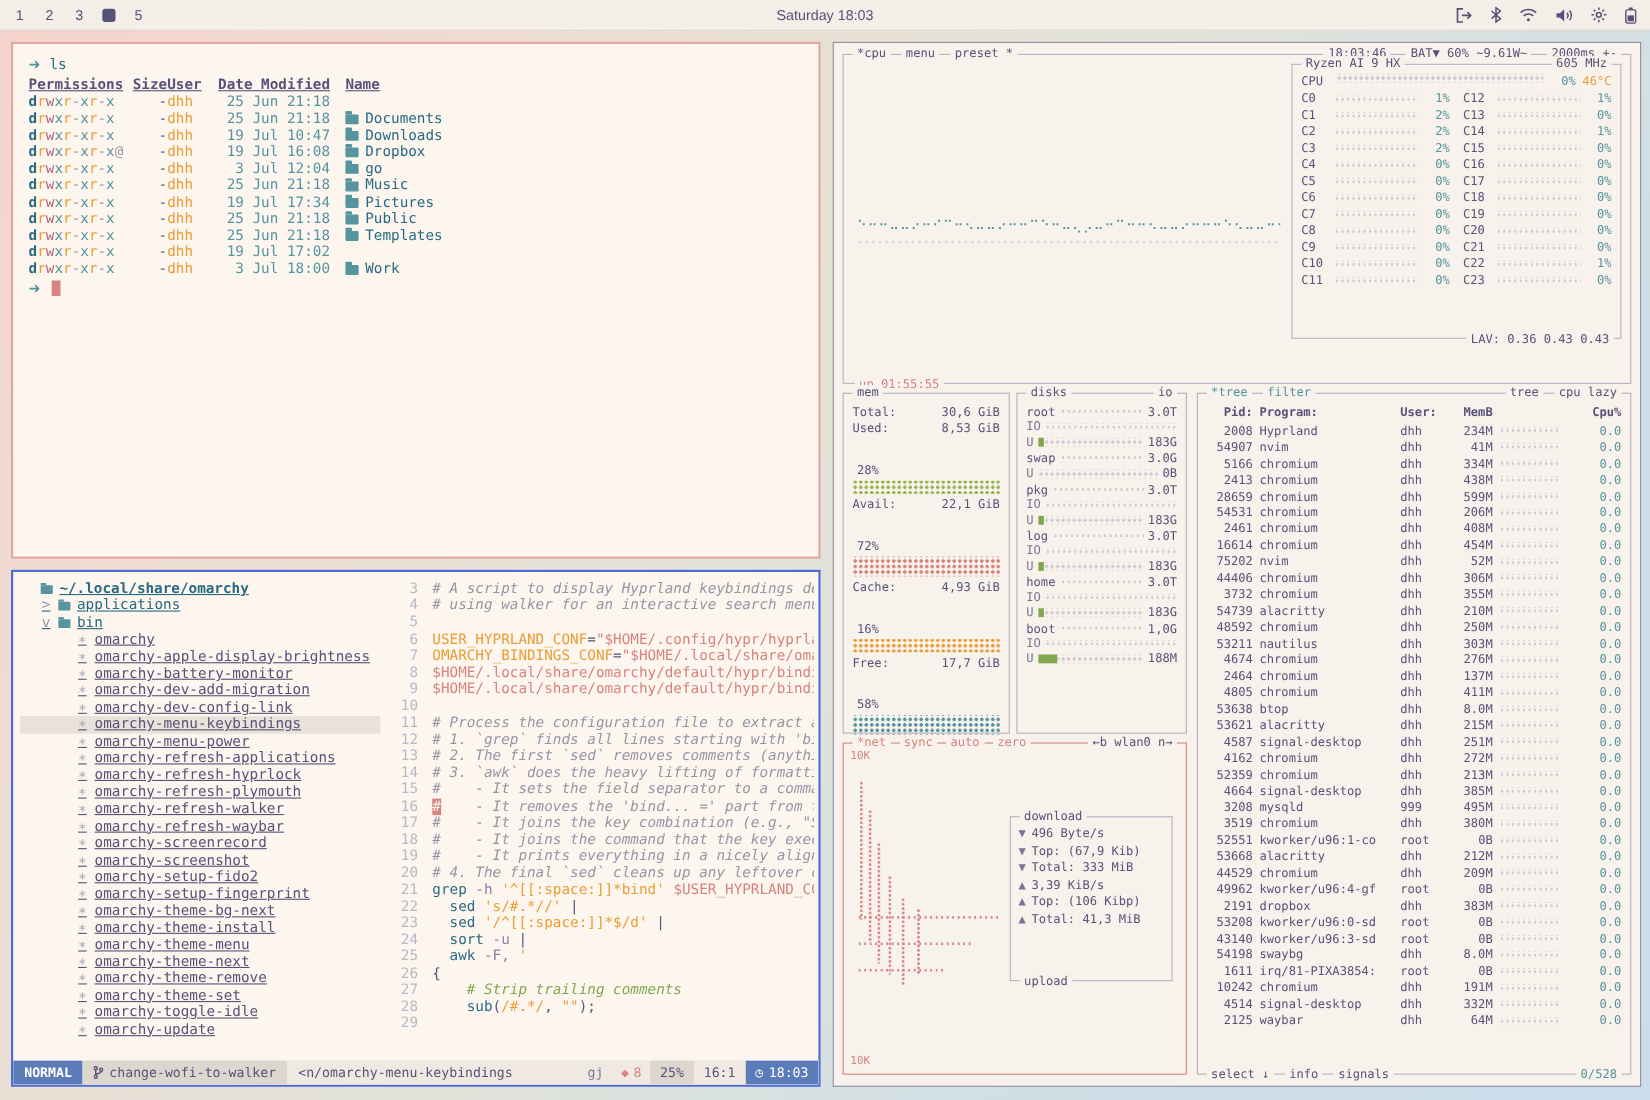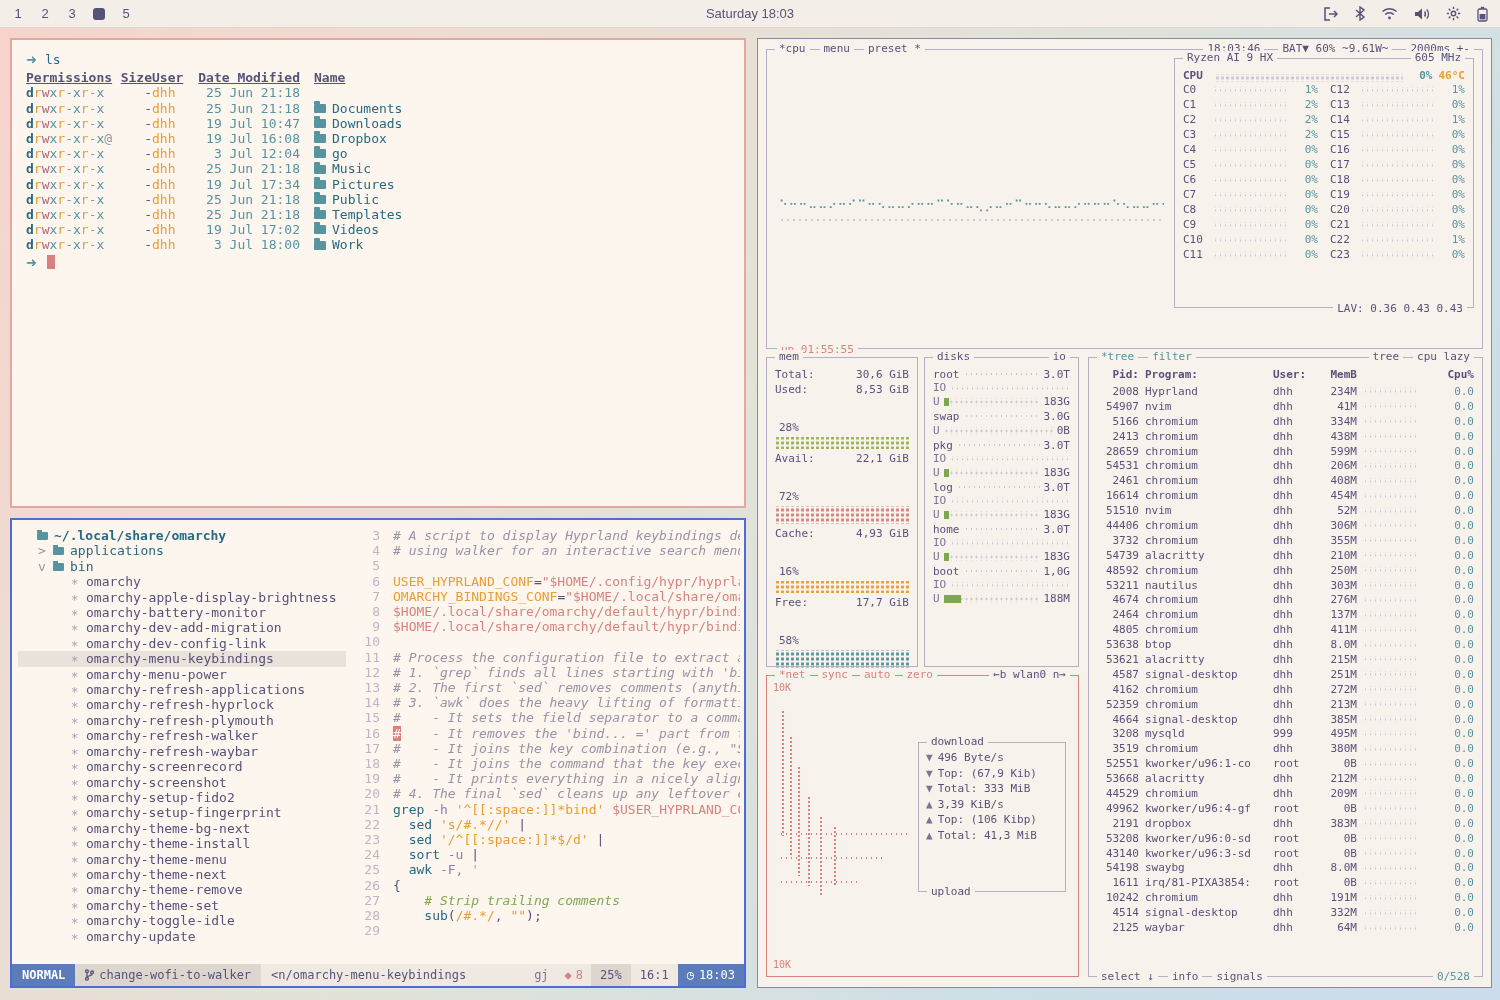--- a/index.html
+++ b/index.html
@@ -44,21 +44,21 @@
   .ls-head .c-user,.ls-head .c-date { color:#575279; }
   .ls-head .c-name { color:#575279; }
   .pd{color:#286983;font-weight:bold}.pr{color:#ea9d34}.pw{color:#b4637a}.px{color:#56949f}.pn{color:#9893a5}
   .foldericon { width:12px; height:9px; background:#56949f; border-radius:1px; position:relative; flex:none; }
   .foldericon::before { content:""; position:absolute; top:-3px; left:0; width:6px; height:3px; background:inherit; border-radius:1px 1px 0 0; }
   .cursor { display:inline-block; width:8px; height:14px; background:#d7827e; margin-left:2px; vertical-align:text-bottom; }
 
   
   #tree { position:absolute; left:6px; top:8px; width:328px; bottom:26px; overflow:hidden;
     font:13px/15.4px "DejaVu Sans Mono", monospace; }
-  .trow { display:flex; align-items:center; gap:6px; padding:0 4px; cursor:default; white-space:nowrap; }
+  .trow { display:flex; align-items:center; gap:6px; padding:0 4px; cursor:default; white-space:nowrap;text-decoration:underline; }
   .lv0{padding-left:4px}.lv1{padding-left:20px}.lv2{padding-left:38px}
   .sel { background:#e9e2da; }
   .dir { color:#286983; }
   .rootlabel { color:#286983; font-weight:bold; }
   .tarrow { color:#9893a5; width:9px; flex:none; }
   .ticon { flex:none; display:inline-block; }
   .ticon.fo { width:11px; height:8px; background:#56949f; border-radius:1px; position:relative; }
   .ticon.fo::before { content:""; position:absolute; top:-2px; left:0; width:5px; height:2px; background:inherit; }
   .ticon.sc { width:9px; color:#aaa5b5; }
   .ticon.sc::before { content:"∗"; }
@@ -93,21 +93,21 @@
   .bbox { position:absolute; border:1px solid #b6b0c2; }
   .chips { position:absolute; top:-8px; left:8px; right:8px; display:flex; gap:10px; align-items:center;
     font-size:11px; line-height:14px; }
   .chips-bottom { top:auto; bottom:-8px; }
   .chip { background:#f8f2ec; padding:0 4px; color:#575279; white-space:nowrap; }
   .chip.rose { color:#d7827e; }
   .chip.foam { color:#56949f; }
   .spacer { flex:1; }
   #cpuBox { left:8px; top:10px; right:8px; height:300px; }
   #cpuPanel { position:absolute; right:8px; top:8px; width:300px; height:250px; border:1px solid #b6b0c2; padding:8px 8px 4px; font-size:11px; }
-  .cpurow { display:flex; align-items:flex-end; gap:6px; height:15px;font-weight:bold; }
+  .cpurow { display:flex; align-items:flex-start; gap:6px; height:15px; }
   .meter { flex:1; height:8px; background-image:radial-gradient(circle,#cfc9d6 1.4px,transparent 1.5px); background-size:5px 5px; background-position:0 50%; position:relative; }
   .corerow { display:flex; gap:12px; height:15px; font-size:11px; }
   .corehalf { flex:1; display:flex; align-items:center; gap:4px; }
   .cname { width:26px; flex:none; }
   .cpct { width:24px; flex:none; text-align:right; color:#56949f; }
   .dots { flex:1; height:6px; background-image:radial-gradient(circle,#ccc6d4 1px,transparent 1.1px); background-size:5px 4px; background-position:0 70%; }
   .lavchip { position:absolute; bottom:-8px; right:6px; background:#f8f2ec; padding:0 4px; font-size:11px; }
   #cpuGraph { position:absolute; left:12px; right:318px; top:148px; height:16px; color:#56949f; font-size:12px; letter-spacing:1px; overflow:hidden; white-space:nowrap; }
   #cpuBase { position:absolute; left:12px; right:318px; top:168px; height:4px;
     background-image:radial-gradient(circle,#cfc9d6 1px,transparent 1.1px); background-size:6px 4px; }
@@ -300,24 +300,20 @@
           <span class="c-name">
             <i class="foldericon"></i>
             <span>Templates</span>
           </span>
         </div>
         <div class="ls-row">
           <span class="c-perm"><span class="pd">d</span><span class="pr">r</span><span class="pw">w</span><span class="px">x</span><span class="pr">r</span><span class="pn">-</span><span class="px">x</span><span class="pr">r</span><span class="pn">-</span><span class="px">x</span></span>
           <span class="c-size">-</span>
           <span class="c-user">dhh</span>
           <span class="c-date">19 Jul 17:02</span>
-          <span class="c-name">
-            <i class="foldericon"></i>
-            <span>Videos</span>
-          </span>
         </div>
         <div class="ls-row">
           <span class="c-perm"><span class="pd">d</span><span class="pr">r</span><span class="pw">w</span><span class="px">x</span><span class="pr">r</span><span class="pn">-</span><span class="px">x</span><span class="pr">r</span><span class="pn">-</span><span class="px">x</span></span>
           <span class="c-size">-</span>
           <span class="c-user">dhh</span>
           <span class="c-date">3 Jul 18:00</span>
           <span class="c-name">
             <i class="foldericon"></i>
             <span>Work</span>
           </span>
@@ -1076,21 +1072,21 @@
         </div>
         <div class="prow">
           <span class="p-pid">16614</span>
           <span class="p-prog">chromium</span>
           <span class="p-user">dhh</span>
           <span class="p-mem">454M</span>
           <span class="p-dots dots"></span>
           <span class="p-cpu">0.0</span>
         </div>
         <div class="prow">
-          <span class="p-pid">51510</span>
+          <span class="p-pid">75202</span>
           <span class="p-prog">nvim</span>
           <span class="p-user">dhh</span>
           <span class="p-mem">52M</span>
           <span class="p-dots dots"></span>
           <span class="p-cpu">0.0</span>
         </div>
         <div class="prow">
           <span class="p-pid">44406</span>
           <span class="p-prog">chromium</span>
           <span class="p-user">dhh</span>

